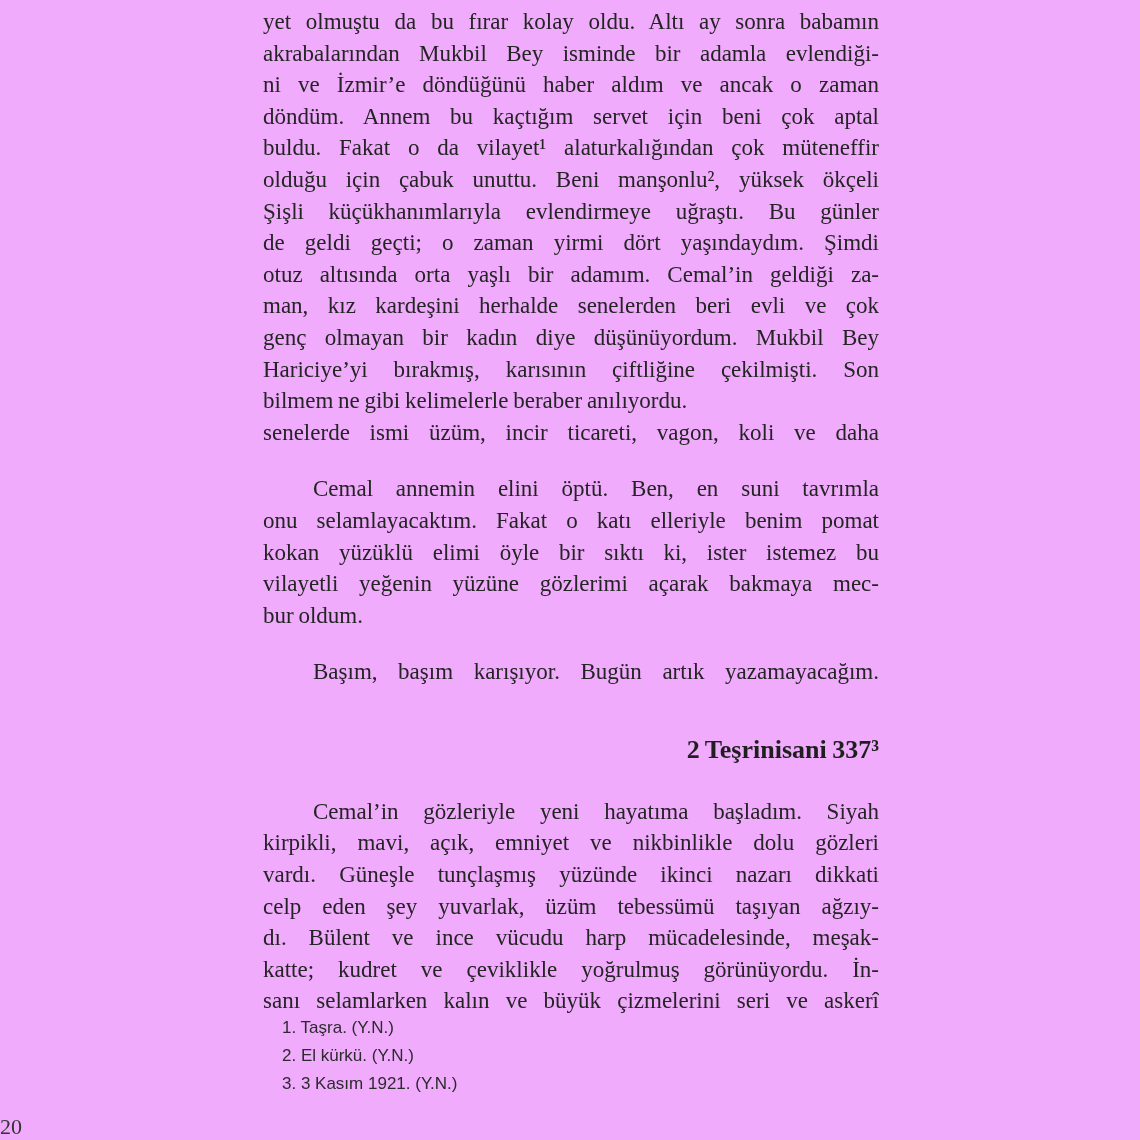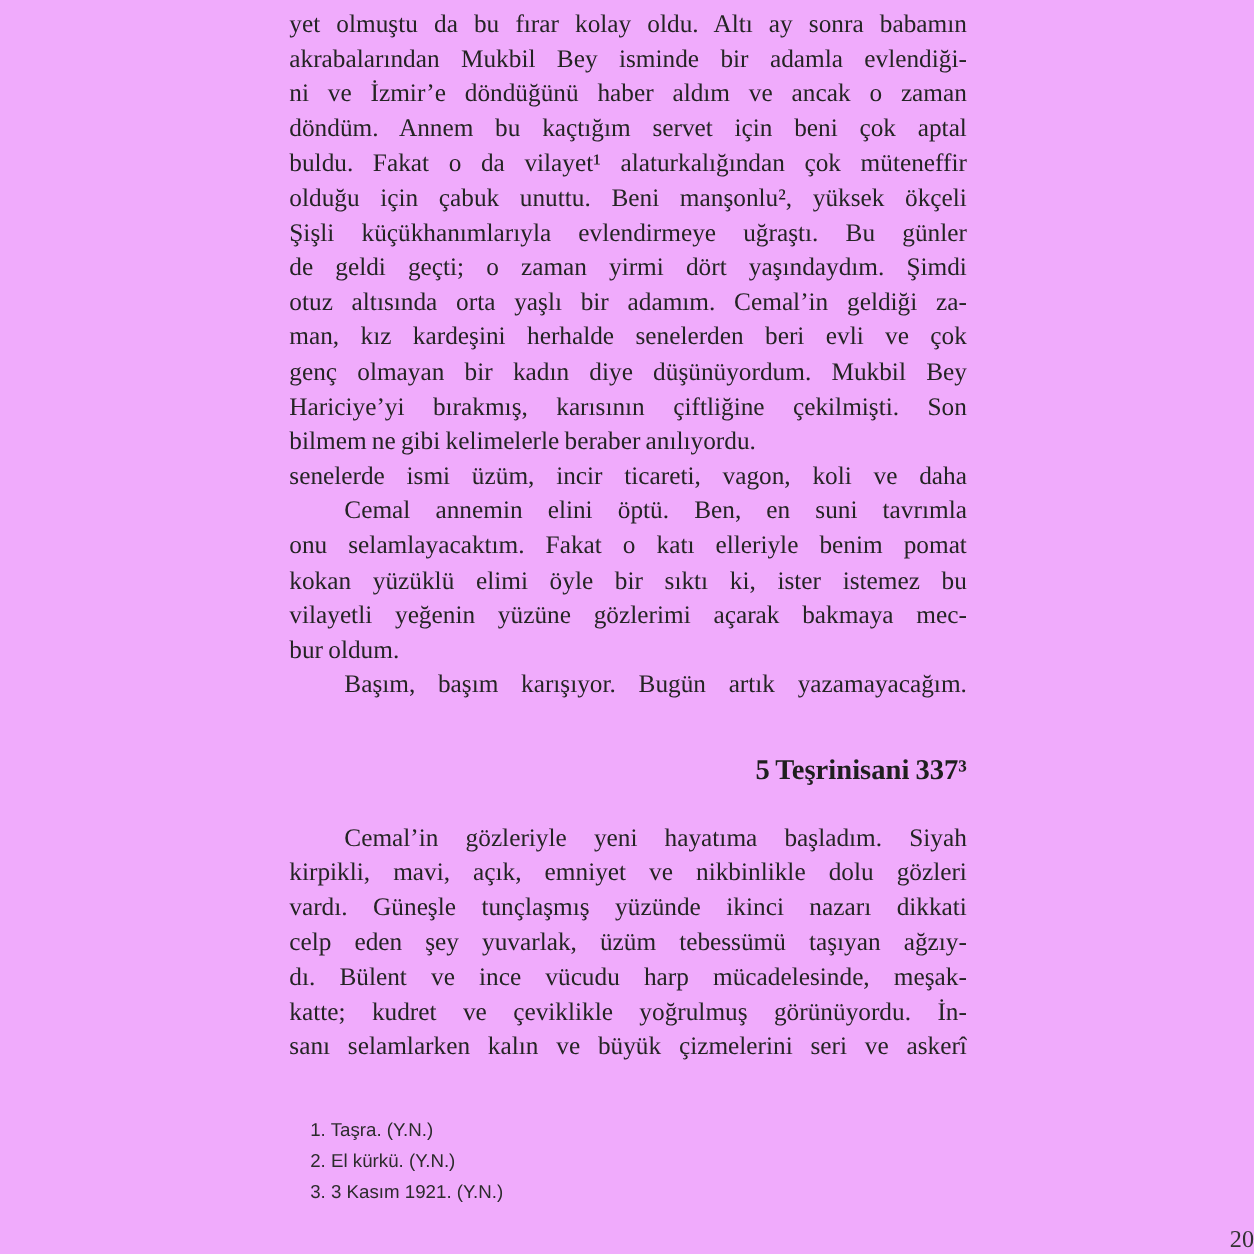--- a/index.html
+++ b/index.html
@@ -27,21 +27,21 @@
     color: #242424;
     word-spacing: -1px;
   }
   .paragraph { margin: 0; }
   .line {
     text-align: justify;
     text-align-last: justify;
     height: 31.6px;
     overflow: hidden;
   }
-  .line.indent { text-indent: 50px; }
+  .line.indent { text-indent: 50px; margin-top: 25px; }
   .line.flush-left { text-align-last: left; }
   .heading {
     text-align: right;
     font-weight: bold;
     font-size: 26px;
     line-height: 36px;
     margin-top: 44px;
     margin-bottom: 28px;
     color: #1f1f1f;
   }
@@ -53,21 +53,21 @@
     font-family: "Liberation Sans", "DejaVu Sans", sans-serif;
     font-size: 17px;
     line-height: 28px;
     color: #2b2b2b;
   }
   .page-number {
     position: absolute;
     top: 1114px;
     left: 0;
     width: 1140px;
-    text-align: right;
+    text-align: left;
     font-family: "Liberation Serif", "DejaVu Serif", serif;
     font-size: 22px;
     color: #333333;
   }
 </style>
 </head>
 <body>
 
 <div class="book-page">
   <div class="text-block" id="text-block">
@@ -90,21 +90,21 @@
       <div class="paragraph">
         <div class="line indent">Cemal annemin elini öptü. Ben, en suni tavrımla</div>
         <div class="line">onu selamlayacaktım. Fakat o katı elleriyle benim pomat</div>
         <div class="line">kokan yüzüklü elimi öyle bir sıktı ki, ister istemez bu</div>
         <div class="line">vilayetli yeğenin yüzüne gözlerimi açarak bakmaya mec-</div>
         <div class="line flush-left">bur oldum.</div>
       </div>
       <div class="paragraph">
         <div class="line indent">Başım, başım karışıyor. Bugün artık yazamayacağım.</div>
       </div>
-      <div class="heading">5 Teşrinisani 337³</div>
+      <div class="heading">2 Teşrinisani 337³</div>
       <div class="paragraph">
         <div class="line indent">Cemal’in gözleriyle yeni hayatıma başladım. Siyah</div>
         <div class="line">kirpikli, mavi, açık, emniyet ve nikbinlikle dolu gözleri</div>
         <div class="line">vardı. Güneşle tunçlaşmış yüzünde ikinci nazarı dikkati</div>
         <div class="line">celp eden şey yuvarlak, üzüm tebessümü taşıyan ağzıy-</div>
         <div class="line">dı. Bülent ve ince vücudu harp mücadelesinde, meşak-</div>
         <div class="line">katte; kudret ve çeviklikle yoğrulmuş görünüyordu. İn-</div>
         <div class="line">sanı selamlarken kalın ve büyük çizmelerini seri ve askerî</div>
       </div>
     </div>

